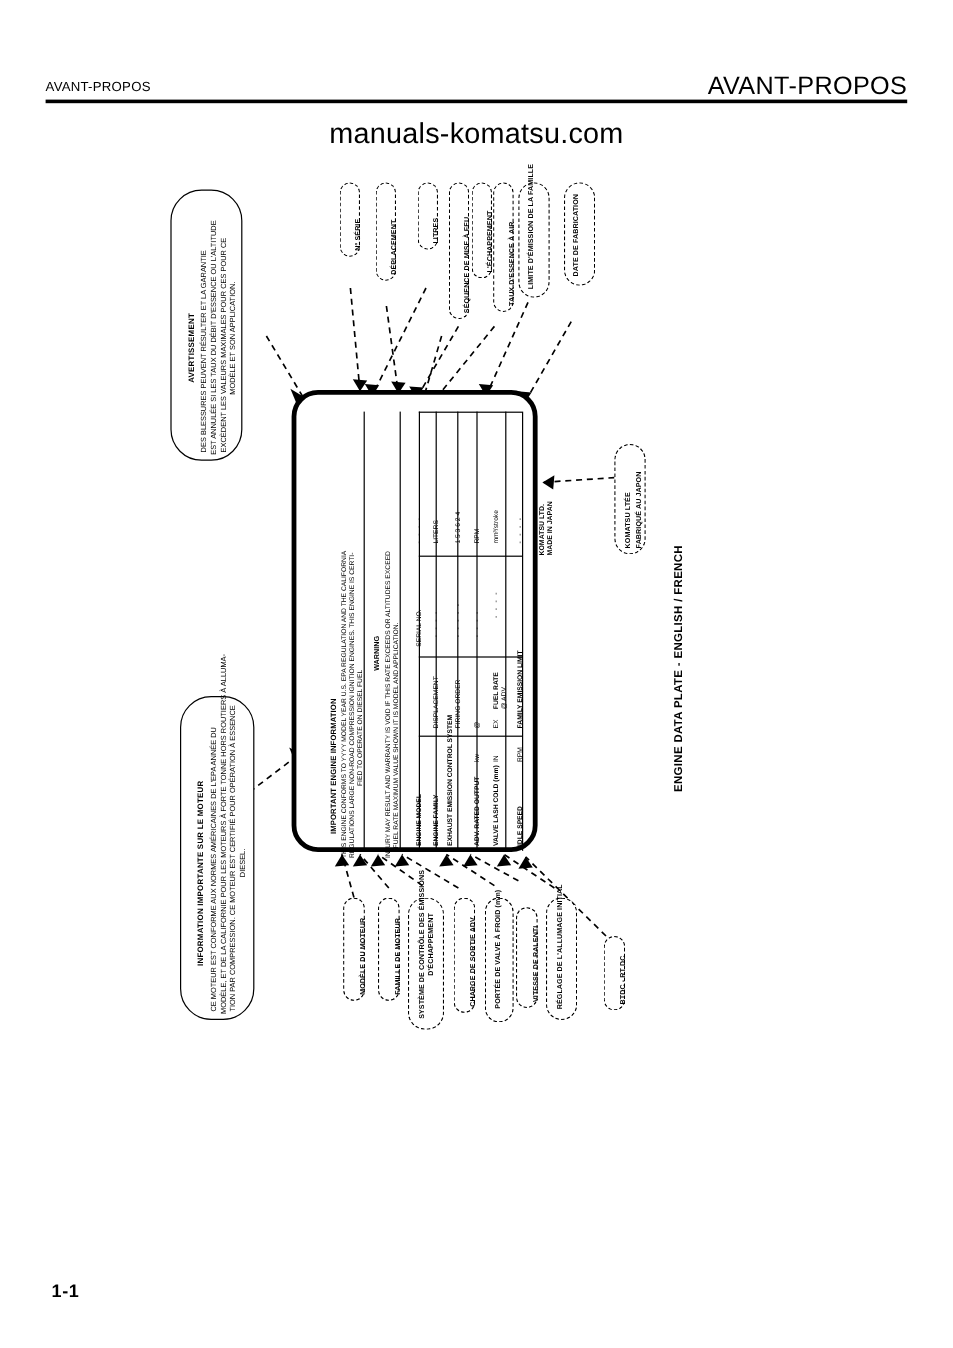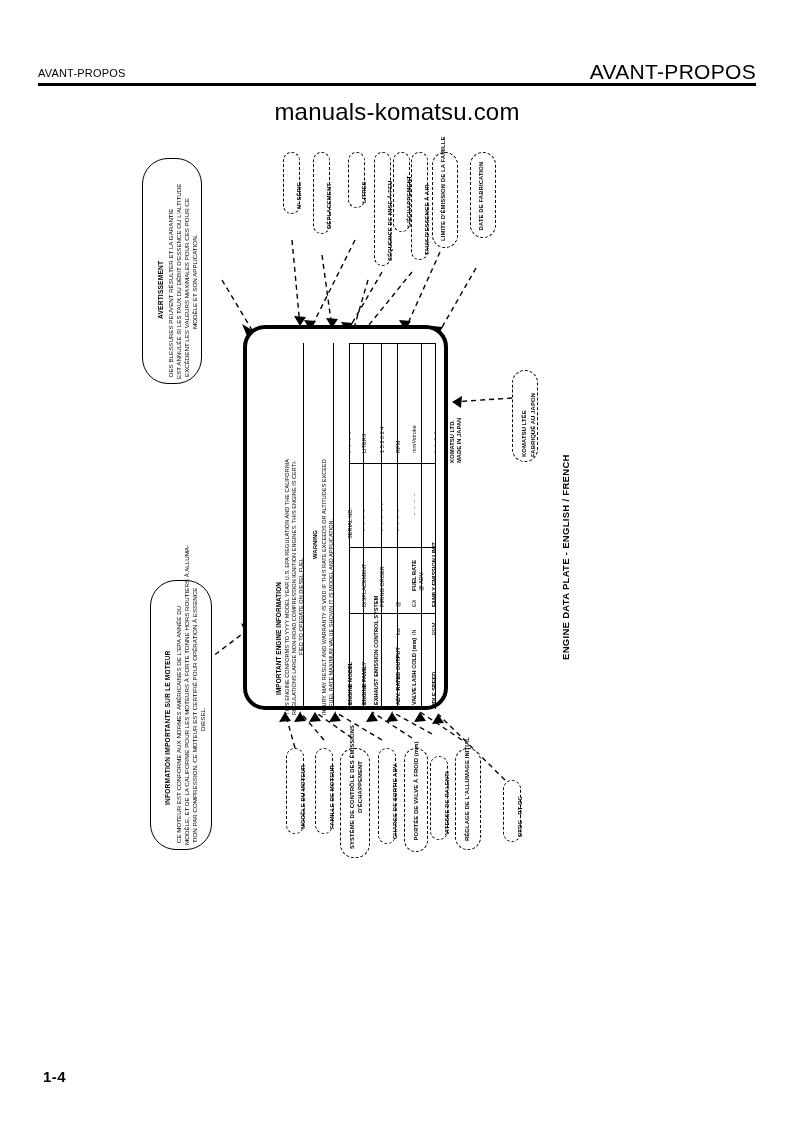--- a/index.html
+++ b/index.html
@@ -216,21 +216,21 @@
 <body>
 
 <div id="page-header">
   <div id="hdr-left">AVANT-PROPOS</div>
   <div id="hdr-right">AVANT-PROPOS</div>
   <div id="hdr-rule"></div>
 </div>
 
 <div id="watermark">manuals-komatsu.com</div>
 
-<div id="page-number">1-4</div>
+<div id="page-number">1-1</div>
 
 <div id="diagram">
 
   <svg id="leaders" viewBox="0 0 794 740">
     <g stroke="#000" stroke-width="1.4" fill="none" stroke-dasharray="5,4">
 
       <line x1="292" y1="100" x2="300" y2="186"></line>
       <line x1="322" y1="115" x2="332" y2="188"></line>
       <line x1="355" y1="100" x2="310" y2="190"></line>
       <line x1="382" y1="132" x2="347" y2="192"></line>

